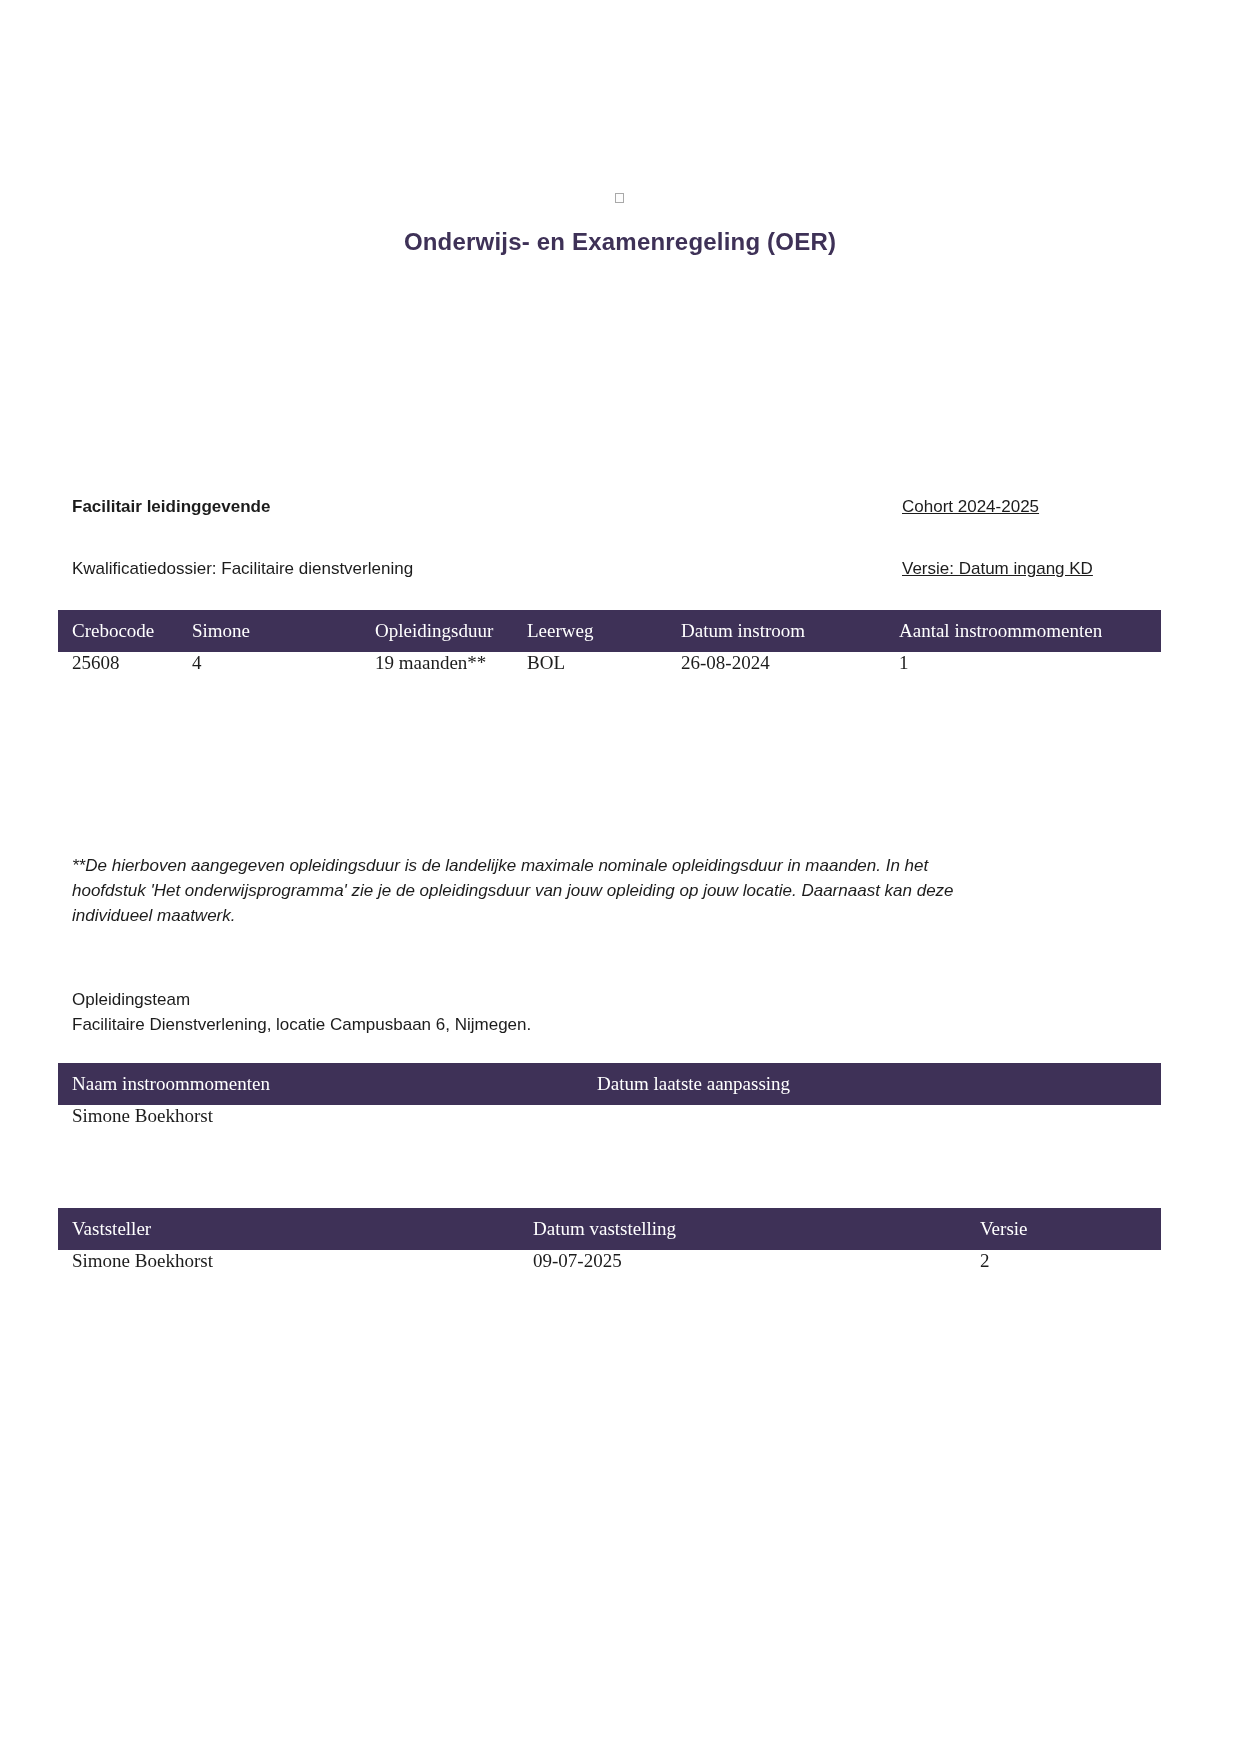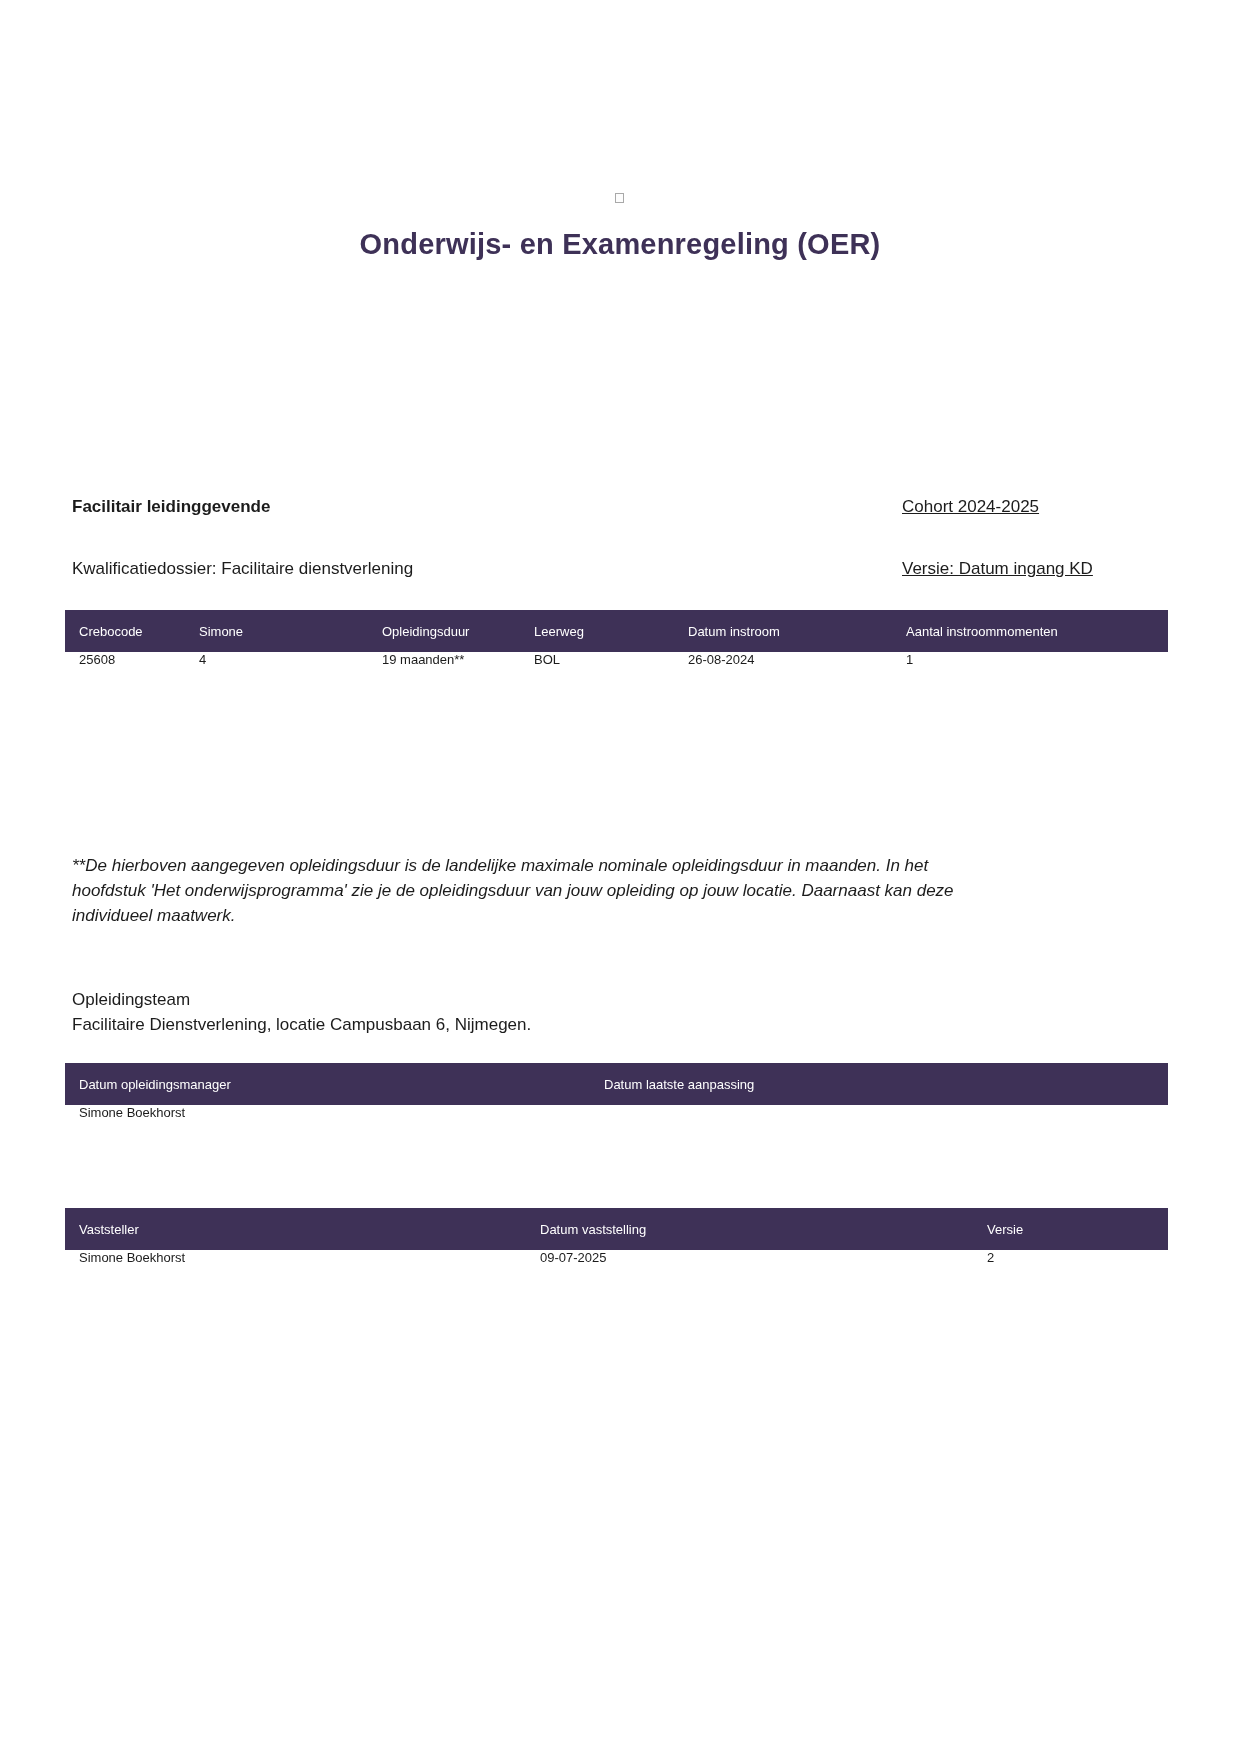--- a/index.html
+++ b/index.html
@@ -23,21 +23,21 @@
     height: 10px;
     border: 1px solid #a9a9a9;
     background: #fdfdfd;
   }
   .doc-title {
     position: absolute;
     left: 0;
     top: 228px;
     width: 1240px;
     text-align: center;
-    font-size: 29px;
+    font-size: 24px;
     font-weight: bold;
     color: #3e3157;
     letter-spacing: 0.2px;
   }
   .info-row {
     position: absolute;
     left: 72px;
     width: 1096px;
     font-size: 17px;
   }
@@ -46,25 +46,26 @@
     left: 830px;
     top: 0;
     text-decoration: underline;
   }
   .row-program { top: 497px; }
   .row-program .left-label { font-weight: bold; }
   .row-dossier { top: 559px; }
 
   table.band-table {
     position: absolute;
-    left: 65px;
+    left: 58px;
     width: 1103px;
     border-collapse: collapse;
     table-layout: fixed;
-    font-size: 13px;
+    font-size: 19px;
+    font-family: Liberation Serif, serif;
   }
   table.band-table th {
     background: #3e3157;
     color: #ffffff;
     font-weight: normal;
     text-align: left;
     height: 42px;
     padding: 0 6px 0 14px;
     vertical-align: middle;
     white-space: nowrap;
@@ -163,21 +164,21 @@
     <div>Facilitaire Dienstverlening, locatie Campusbaan 6, Nijmegen.</div>
   </div>
 
   <table class="band-table table-manager">
     <colgroup>
       <col style="width:525px">
         <col style="width:578px">
     </colgroup>
     <thead>
       <tr>
-        <th>Datum opleidingsmanager</th>
+        <th>Naam instroommomenten</th>
         <th>Datum laatste aanpassing</th>
       </tr>
     </thead>
     <tbody>
       <tr>
         <td>Simone Boekhorst</td>
         <td></td>
       </tr>
     </tbody>
   </table>

